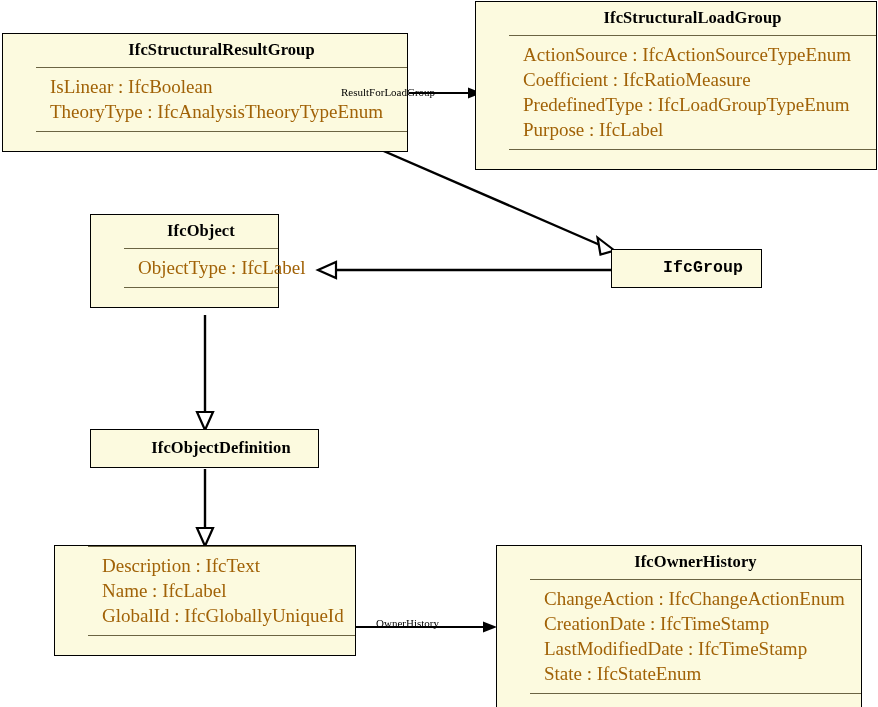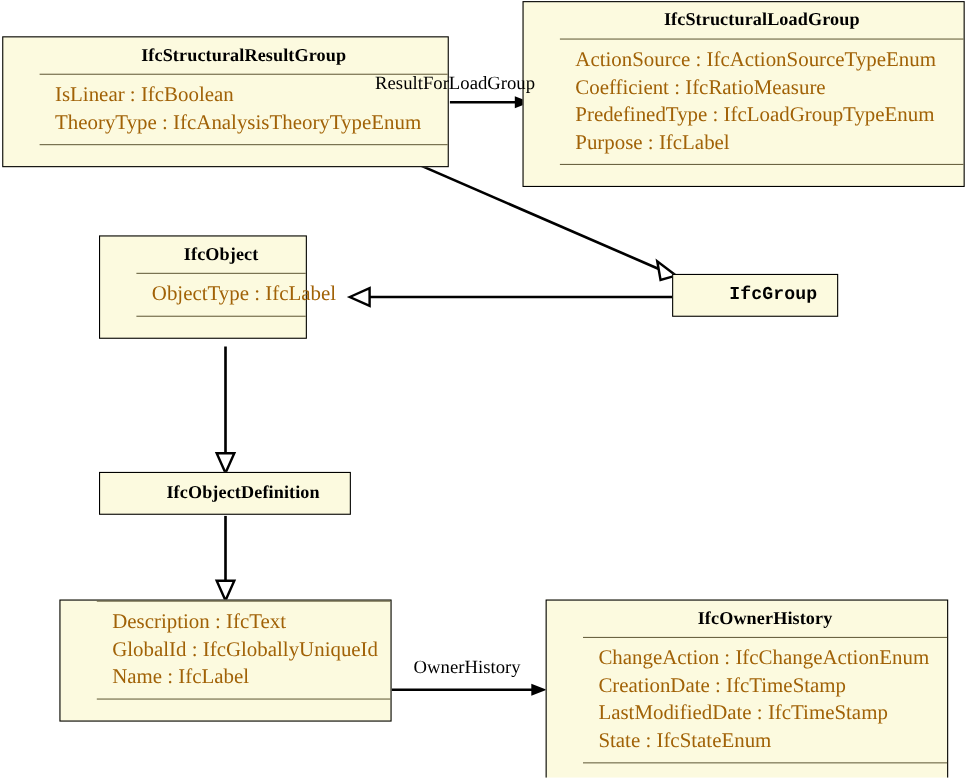--- a/index.html
+++ b/index.html
@@ -56,25 +56,26 @@
     white-space: nowrap;
   }
   .uml-ops {
     height: 19px;
   }
   .uml-simple .uml-title {
     padding: 9px 14px;
   }
   .edge-label {
     position: absolute;
-    font-size: 17px;
+    font-size: 11px;
     color: #000000;
     white-space: nowrap;
     z-index: 5;
     font-family: "Liberation Serif", "DejaVu Serif", serif;
+    margin-top: 20px;
   }
 </style>
 </head>
 <body>
 
 <div id="diagram">
 
   <svg class="edges" viewBox="0 0 878 707" xmlns="http://www.w3.org/2000/svg">
 
     <g>
@@ -147,22 +148,22 @@
   </div>
 
   <div class="uml-class uml-simple" style="left:90px; top:429px; width:229px;">
     <div class="uml-title">IfcObjectDefinition</div>
   </div>
 
   <div class="uml-class" style="left:54px; top:545px; width:302px;">
     <div class="sep"></div>
     <div class="uml-attrs">
       <div class="attr">Description : IfcText</div>
+      <div class="attr">Name : IfcLabel</div>
       <div class="attr">GlobalId : IfcGloballyUniqueId</div>
-      <div class="attr">Name : IfcLabel</div>
     </div>
     <div class="sep"></div>
     <div class="uml-ops"></div>
   </div>
 
   <div class="uml-class" style="left:496px; top:545px; width:366px;">
     <div class="uml-title">IfcOwnerHistory</div>
     <div class="sep"></div>
     <div class="uml-attrs">
       <div class="attr">ChangeAction : IfcChangeActionEnum</div>

